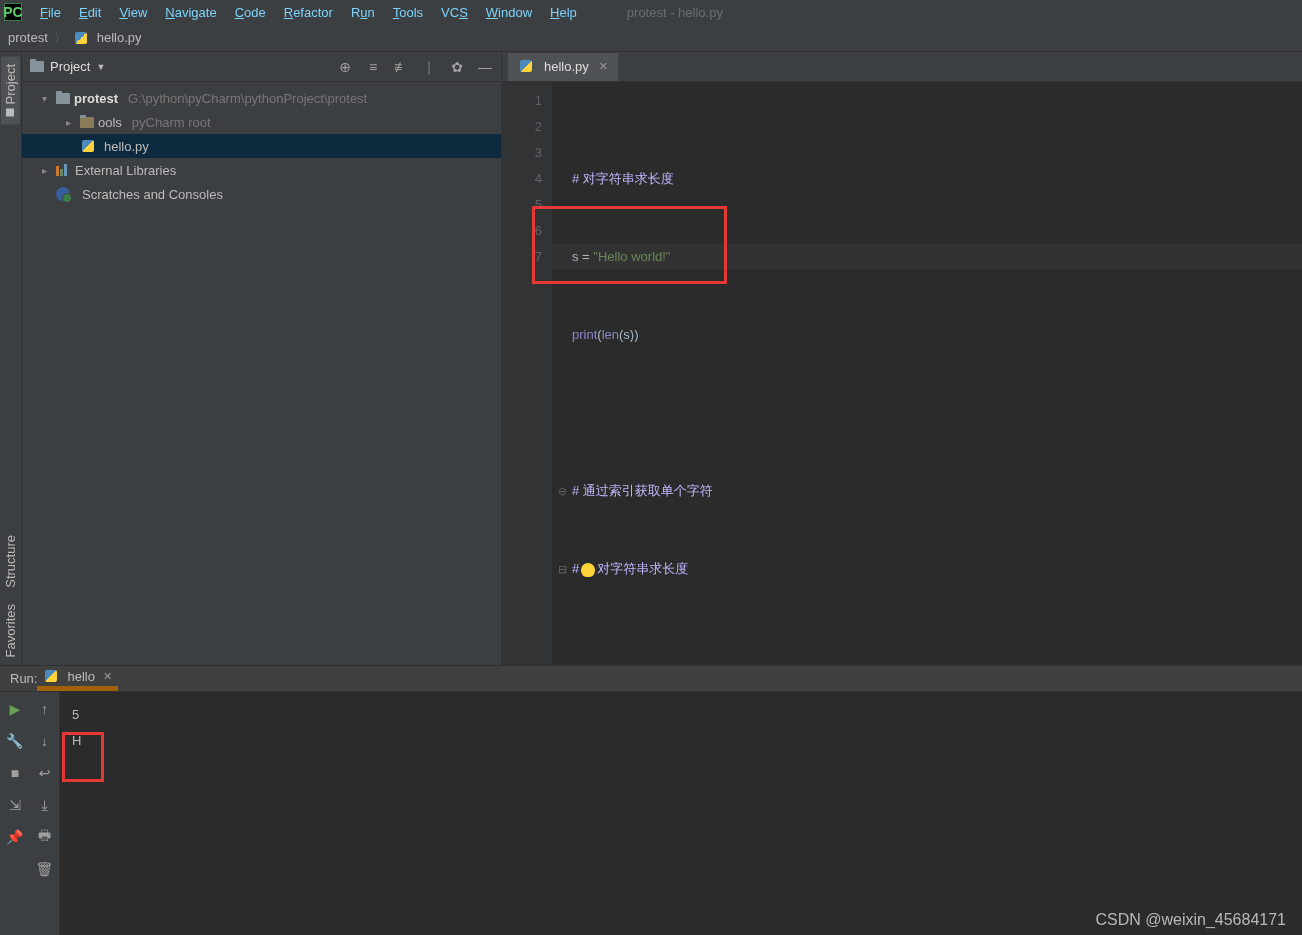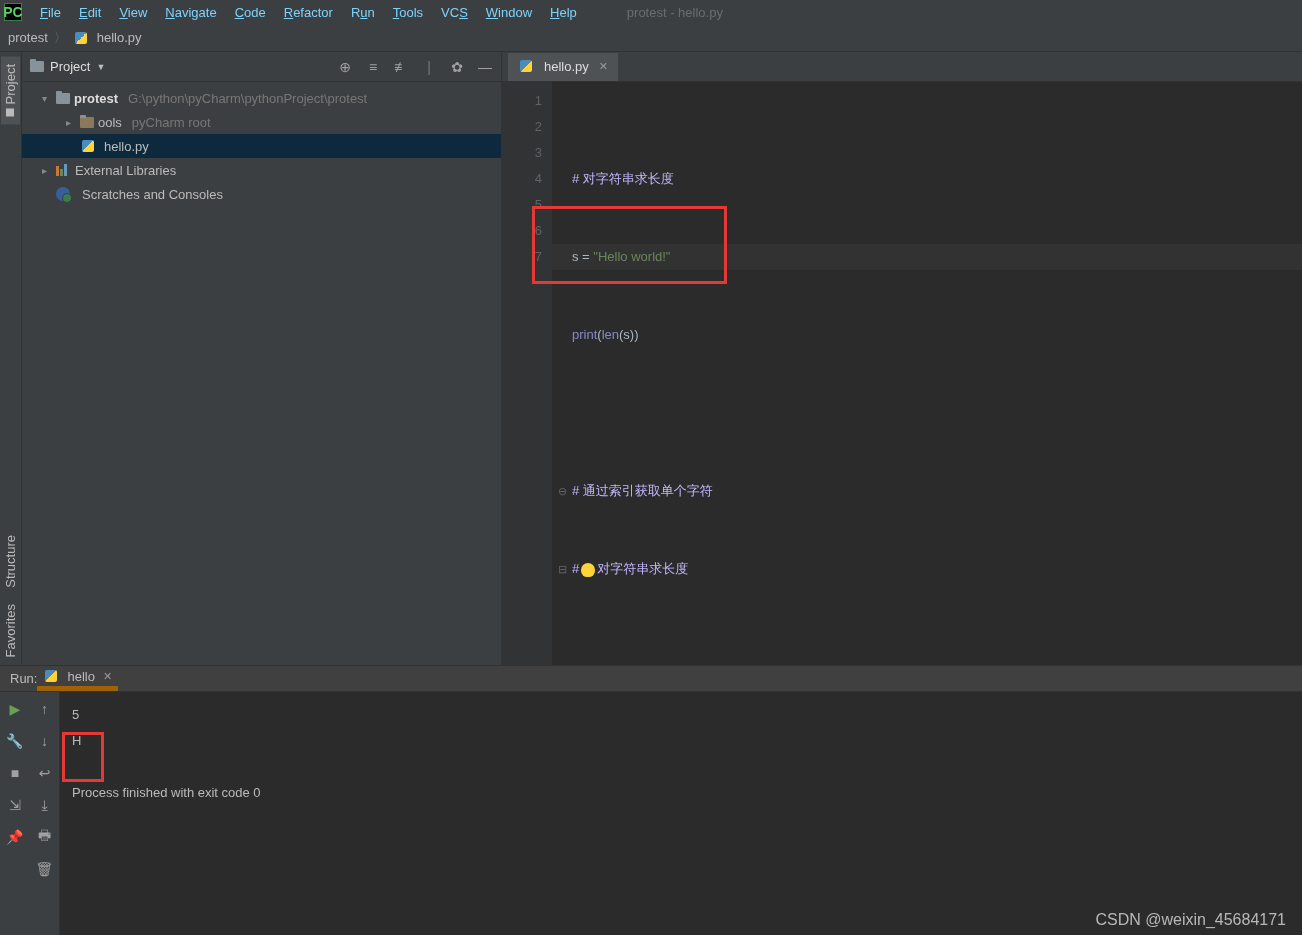--- a/index.html
+++ b/index.html
@@ -220,19 +220,18 @@
       <span class="rt-ic">↓</span>
       <span class="rt-ic">↩</span>
       <span class="rt-ic">⤓</span>
       <span class="rt-ic">🖶</span>
       <span class="rt-ic">🗑</span>
     </div>
     <div class="console">
       <div>5</div>
       <div>H</div>
       <div style="height:26px"></div>
-      <div>Process finished with exit code 0</div>
       <div class="red-box" style="left:2px;top:40px;width:42px;height:50px"></div>
     </div>
   </div>
 </div>
 
 <div class="watermark">CSDN @weixin_45684171</div>
 
 </body></html>

